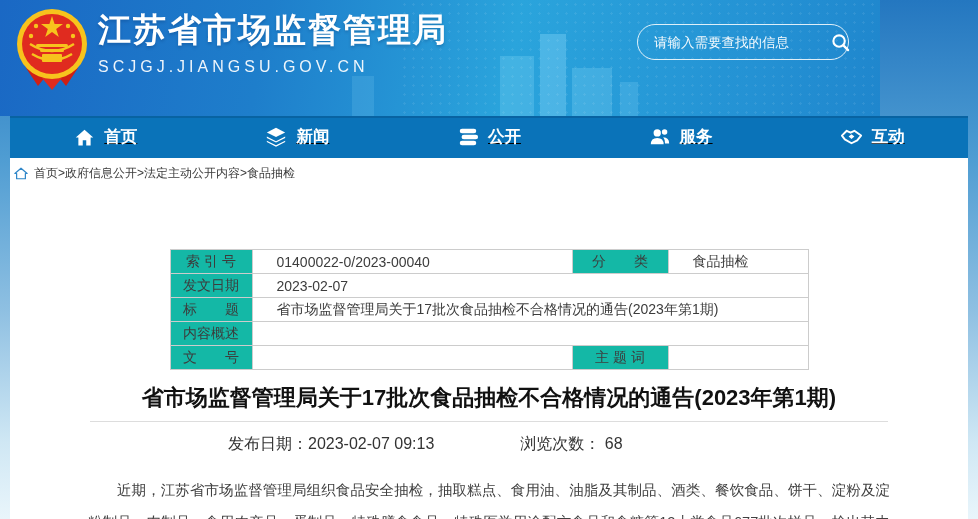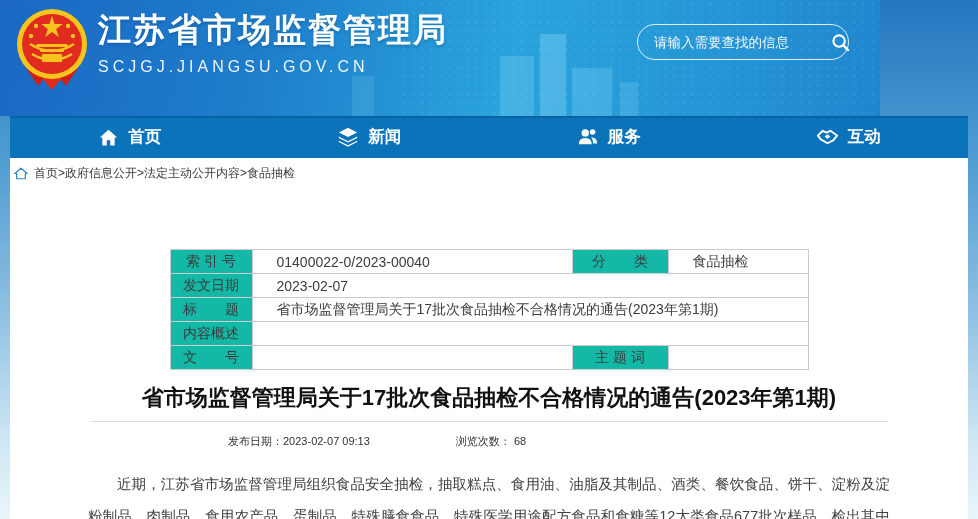--- a/index.html
+++ b/index.html
@@ -46,20 +46,21 @@
   .search-input::placeholder { color:rgba(255,255,255,.95); }
   .search-btn { background:none; border:none; cursor:pointer; display:flex; align-items:center; padding:0; }
 
   
   .content-shell { margin:0 10px; background:#fff; min-height:403px; }
 
   
   .main-nav {
     height:42px; background:#0a73b9; display:flex;
     box-shadow:inset 0 2px 0 rgba(6,70,120,.35);
+    text-decoration:underline;
   }
   .nav-item {
     flex:1; display:flex; align-items:center; justify-content:center;
     color:#fff; font-size:16.5px; font-weight:bold; cursor:pointer; gap:9px;
   }
   .nav-item svg { display:block; }
 
   
   .breadcrumb {
     display:flex; align-items:center; gap:6px;
@@ -78,21 +79,21 @@
 
   
   .article-title {
     margin:13px 40px 0; text-align:center; color:#111;
     font-size:22px; font-weight:bold; line-height:29px;
     font-family:"Liberation Sans","DejaVu Sans",sans-serif;
   }
   .title-divider { border:none; border-top:1px solid #ddd; margin:9px 80px 0; }
   .pub-row {
     display:flex; margin:12px 0 0 218px; gap:86px;
-    font-size:11px; color:#333;
+    font-size:16px; color:#333;
   }
   .article-body {
     margin:19px 78px 0; font-size:14.5px; color:#404040;
     line-height:32px; text-indent:2em; text-align:justify;
   }
 </style>
 </head>
 <body>
 
 <header class="site-header">
@@ -150,20 +151,28 @@
       <svg width="22" height="22" viewBox="0 0 24 24">
         <polygon points="12,2 22,7 12,12 2,7" fill="#fff"></polygon>
         <polygon points="12,11 20,7.5 22,8.8 12,13.8 2,8.8 4,7.5" fill="none"></polygon>
         <path d="M2 11.5 L12 16.5 L22 11.5 L22 13 L12 18 L2 13 Z" fill="#fff"></path>
         <path d="M2 16 L12 21 L22 16 L22 17.5 L12 22.5 L2 17.5 Z" fill="#fff"></path>
       </svg>
       <span>新闻</span>
     </div>
     <div class="nav-item">
       <svg width="22" height="22" viewBox="0 0 24 24">
+        <rect x="3" y="3" width="18" height="5" rx="2.5" fill="#fff"></rect>
+        <rect x="5" y="9.5" width="18" height="5" rx="2.5" fill="#fff"></rect>
+        <rect x="3" y="16" width="18" height="5" rx="2.5" fill="#fff"></rect>
+      </svg>
+      <span>公开</span>
+    </div>
+    <div class="nav-item">
+      <svg width="22" height="22" viewBox="0 0 24 24">
         <circle cx="9" cy="7.5" r="4" fill="#fff"></circle>
         <path d="M2 20 q0 -7 7 -7 q7 0 7 7 Z" fill="#fff"></path>
         <circle cx="17" cy="6.5" r="3" fill="#fff"></circle>
         <path d="M15.5 12.2 q6.5 0.3 6.5 6.8 h-4.5 q0 -4.5 -2 -6.8 Z" fill="#fff"></path>
       </svg>
       <span>服务</span>
     </div>
     <div class="nav-item">
       <svg width="23" height="23" viewBox="0 0 24 24">
         <path d="M2 10 L7 5 L11 7 L15 5 L22 10 L18 15 L12 18 L5 14 Z" fill="none" stroke="#fff" stroke-width="2" stroke-linejoin="round"></path>

